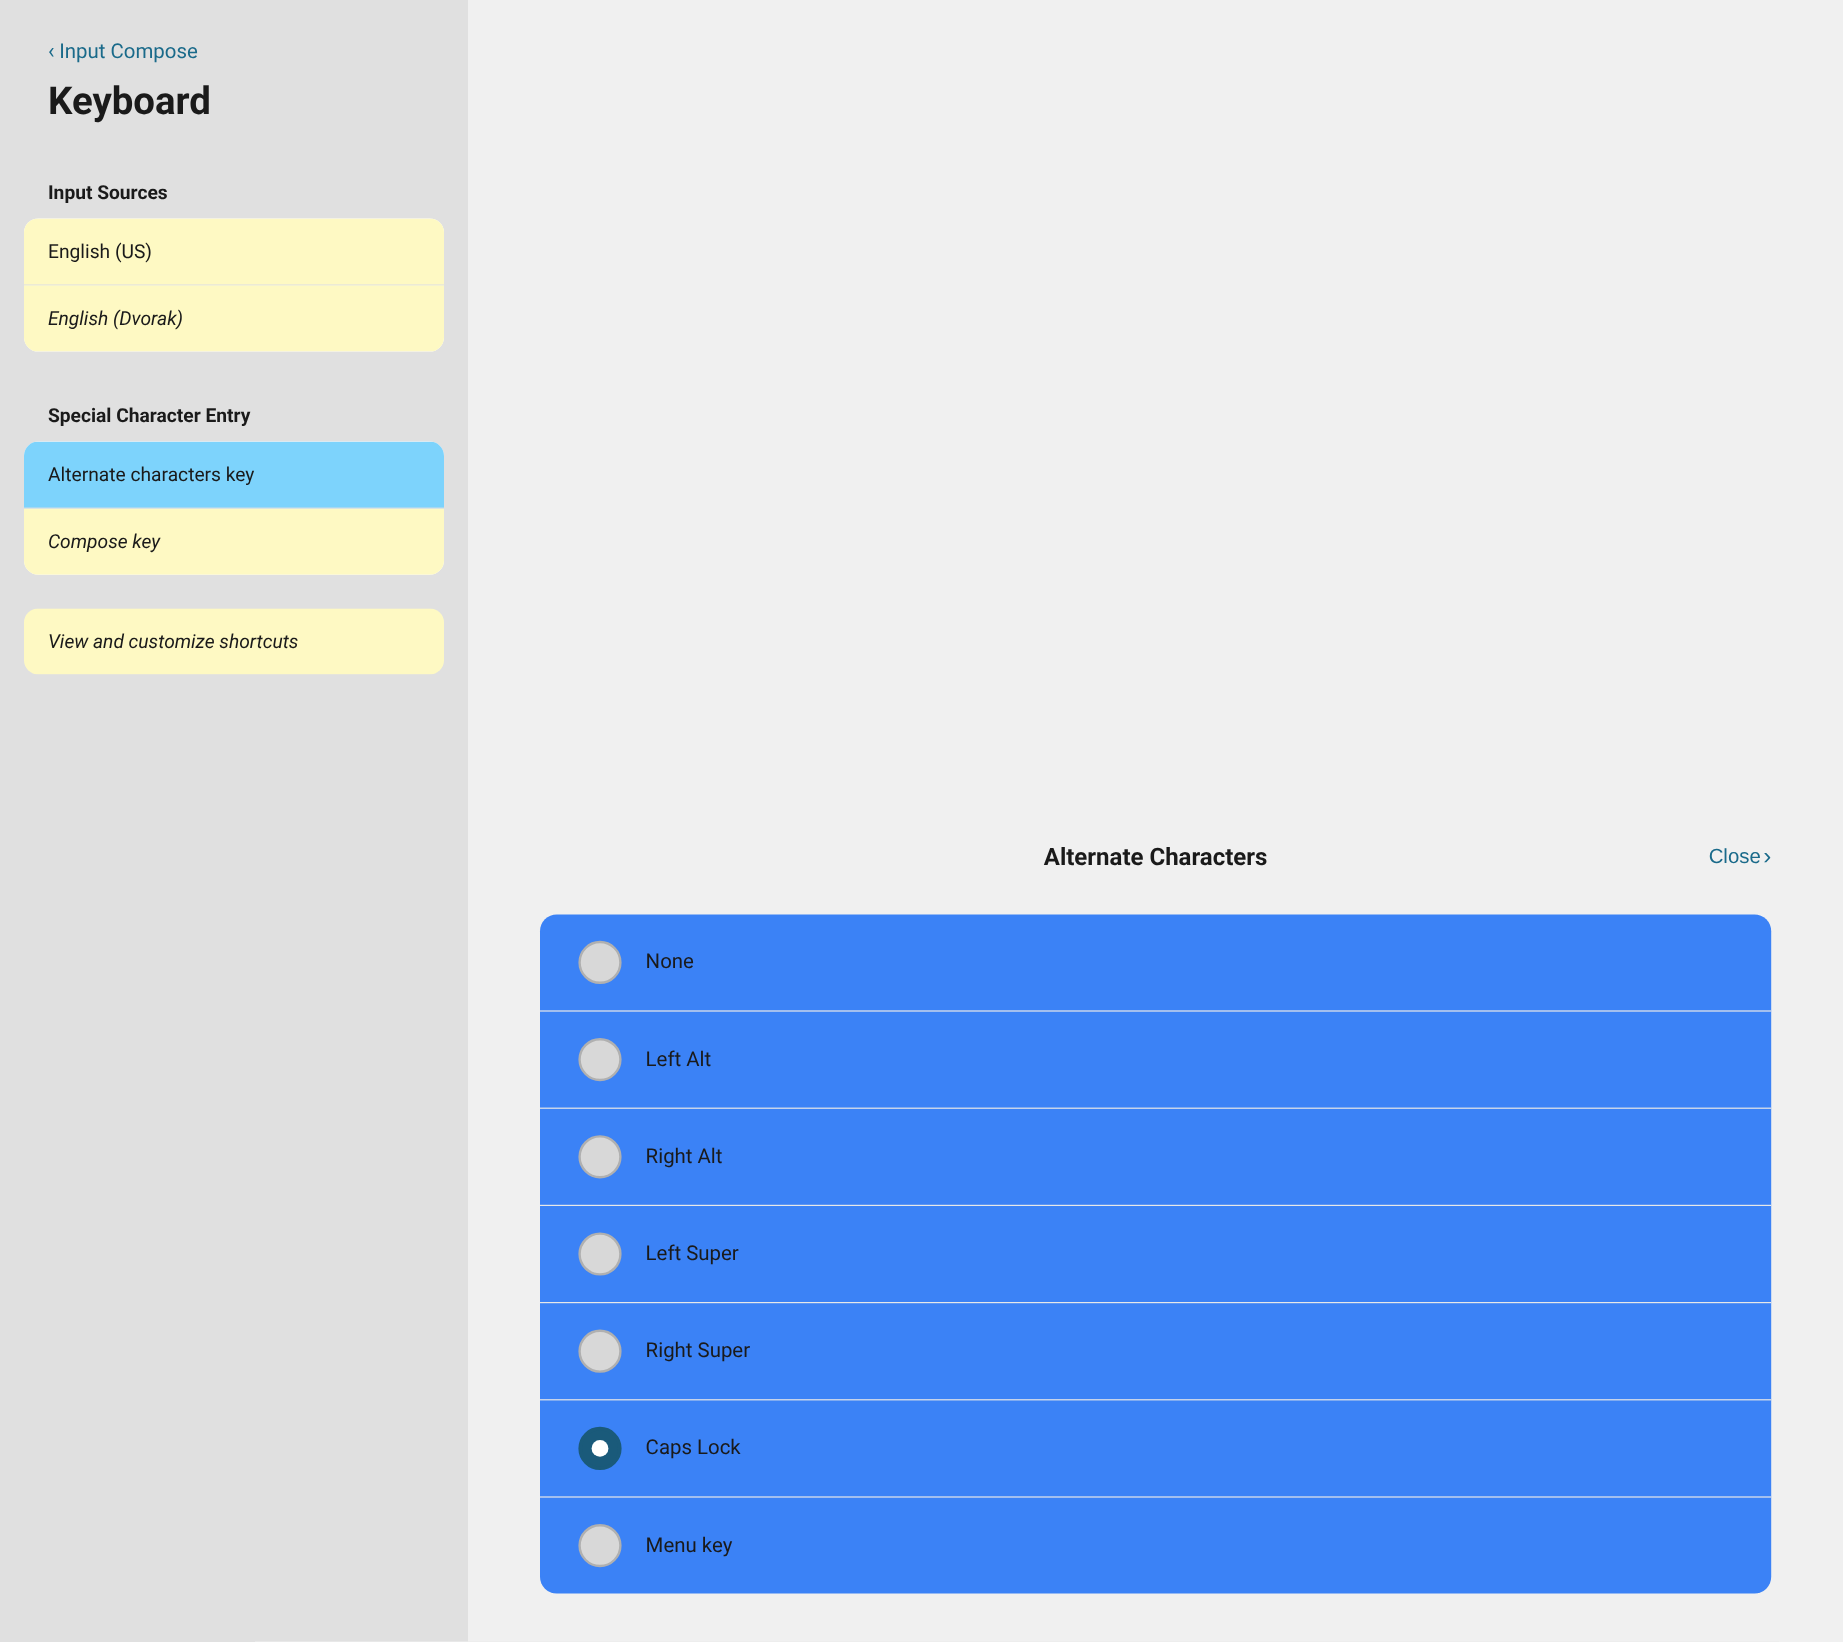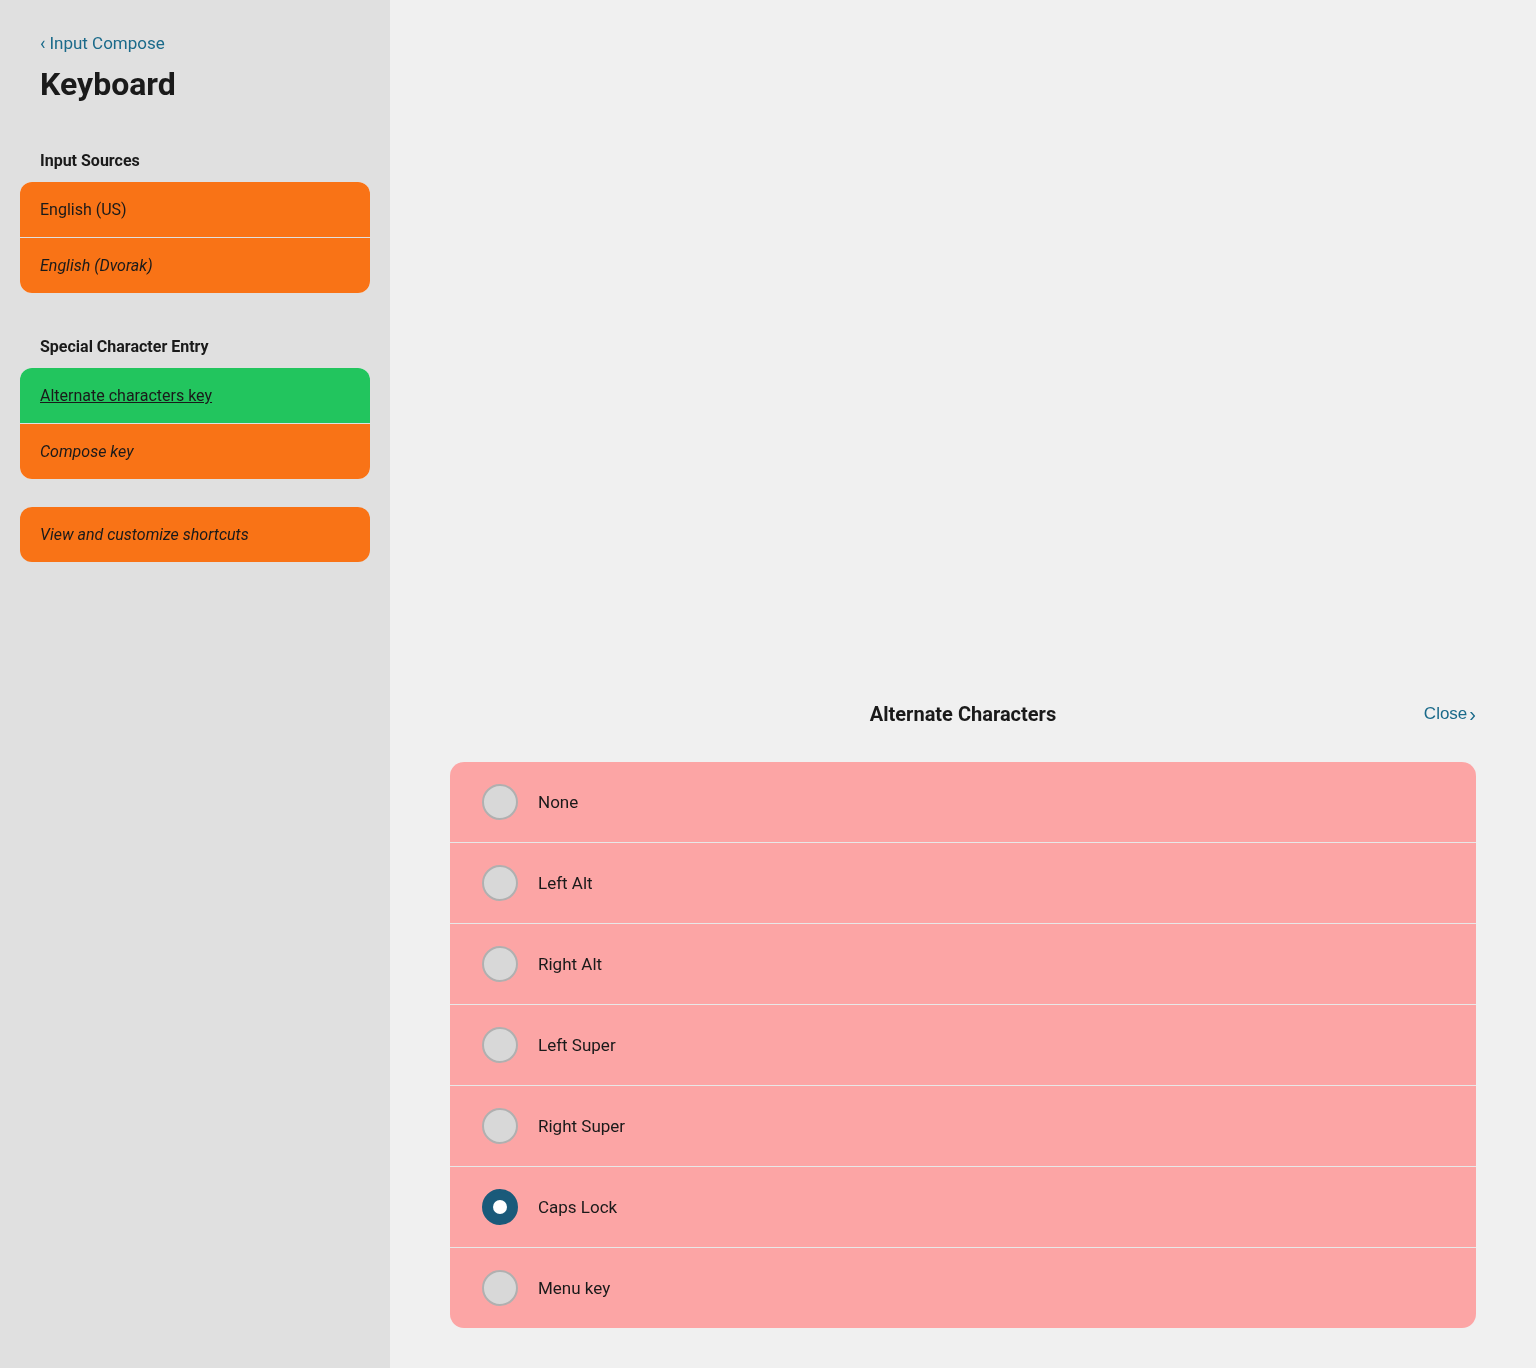--- a/index.html
+++ b/index.html
@@ -58,31 +58,30 @@
       margin: 0 20px 8px 20px;
       overflow: hidden;
     }
 
     .list-item {
       padding: 18px 20px;
       font-size: 16px;
       color: #1a1a1a;
       border-bottom: 1px solid #e0e0e0;
       cursor: pointer;
-      background: #f97316;
+      background: #fef9c3;
     }
 
     .list-item:last-child {
       border-bottom: none;
       font-style: italic;
     }
 
     .list-item.active {
-      background: #22c55e;
-      text-decoration: underline;
+      background: #7dd3fc;
     }
 
     
     .right-panel {
       flex: 1;
       background: #f0f0f0;
       padding: 40px 60px;
       display: flex;
       flex-direction: column;
       justify-content: flex-end;
@@ -115,21 +114,21 @@
       border: none;
     }
 
     .close-chevron {
       font-size: 20px;
       margin-left: 2px;
     }
 
     
     .options-card {
-      background: #fca5a5;
+      background: #3b82f6;
       border-radius: 14px;
       overflow: hidden;
     }
 
     .option-row {
       display: flex;
       align-items: center;
       padding: 22px 32px;
       border-bottom: 1px solid #e8e8e8;
       cursor: pointer;

